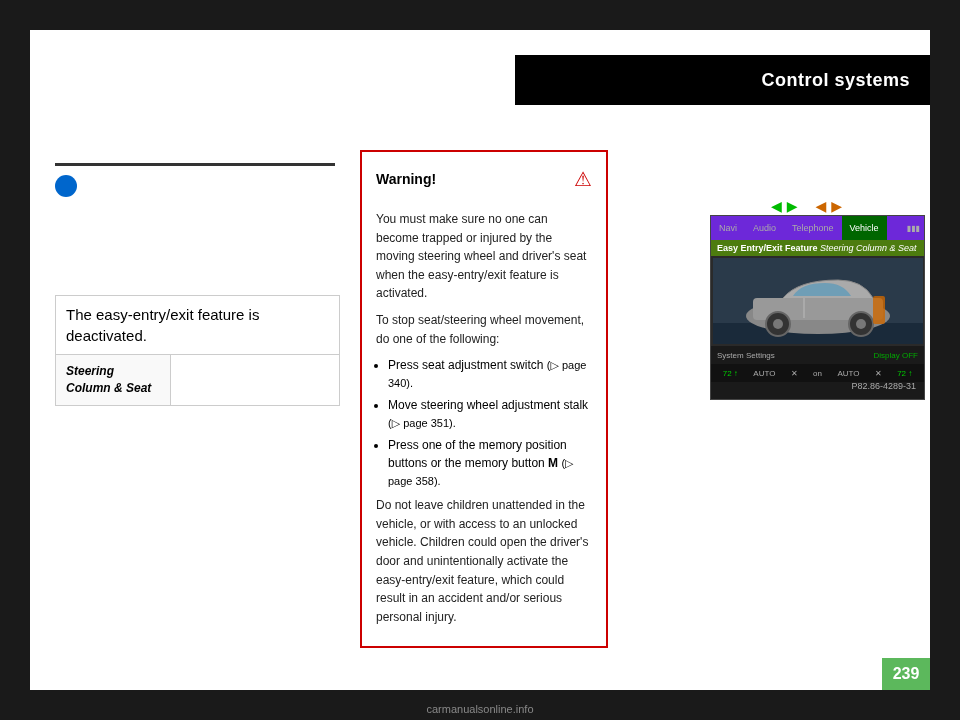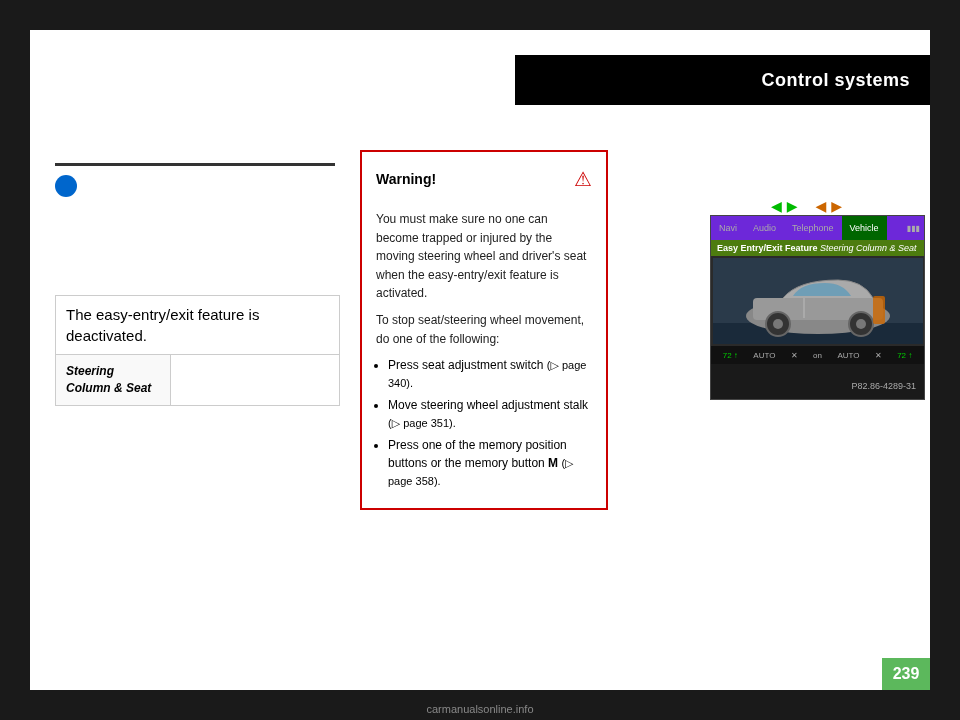--- a/index.html
+++ b/index.html
@@ -339,20 +339,21 @@
     <span class="warning-title">Warning!</span>
     <span class="warning-icon">⚠</span>
   </div>
   <p class="warning-text">You must make sure no one can become trapped or injured by the moving steering wheel and driver's seat when the easy-entry/exit feature is activated.</p>
   <p class="warning-text">To stop seat/steering wheel movement, do one of the following:</p>
   <ul class="warning-bullet">
     <li>Press seat adjustment switch <span class="arrow-ref">(▷ page 340).</span></li>
     <li>Move steering wheel adjustment stalk <span class="arrow-ref">(▷ page 351).</span></li>
     <li>Press one of the memory position buttons or the memory button <strong>M</strong> <span class="arrow-ref">(▷ page 358).</span></li>
   </ul>
+  <p class="warning-text">Do not leave children unattended in the vehicle, or with access to an unlocked vehicle. Children could open the driver's door and unintentionally activate the easy-entry/exit feature, which could result in an accident and/or serious personal injury.</p>
 </div>
 
 <div class="arrows-row">
   <span class="arrow-green">◀</span>
   <span class="arrow-green">▶</span>
   <span style="margin-left:8px;"></span>
   <span class="arrow-orange">◀</span>
   <span class="arrow-orange">▶</span>
 </div>
 
@@ -386,20 +387,24 @@
       <circle cx="65" cy="66" r="12" fill="#333" stroke="#666" stroke-width="2"></circle>
       <circle cx="65" cy="66" r="5" fill="#777"></circle>
       <circle cx="148" cy="66" r="12" fill="#333" stroke="#666" stroke-width="2"></circle>
       <circle cx="148" cy="66" r="5" fill="#777"></circle>
 
       <rect x="90" y="40" width="2" height="20" fill="#bbb" opacity="0.5"></rect>
 
       <rect x="160" y="38" width="12" height="28" rx="2" fill="#cc6600" opacity="0.8"></rect>
     </svg>
   </div>
+  <div class="bottom-bar">
+    <span class="bottom-bar-text">System Settings</span>
+    <span class="bottom-bar-text active">Display OFF</span>
+  </div>
   <div class="temp-row">
     <span class="temp-text highlight">72 ↑</span>
     <span class="temp-text">AUTO</span>
     <span class="temp-text">✕</span>
     <span class="temp-text">on</span>
     <span class="temp-text">AUTO</span>
     <span class="temp-text">✕</span>
     <span class="temp-text highlight">72 ↑</span>
   </div>
   <div class="image-ref">P82.86-4289-31</div>

